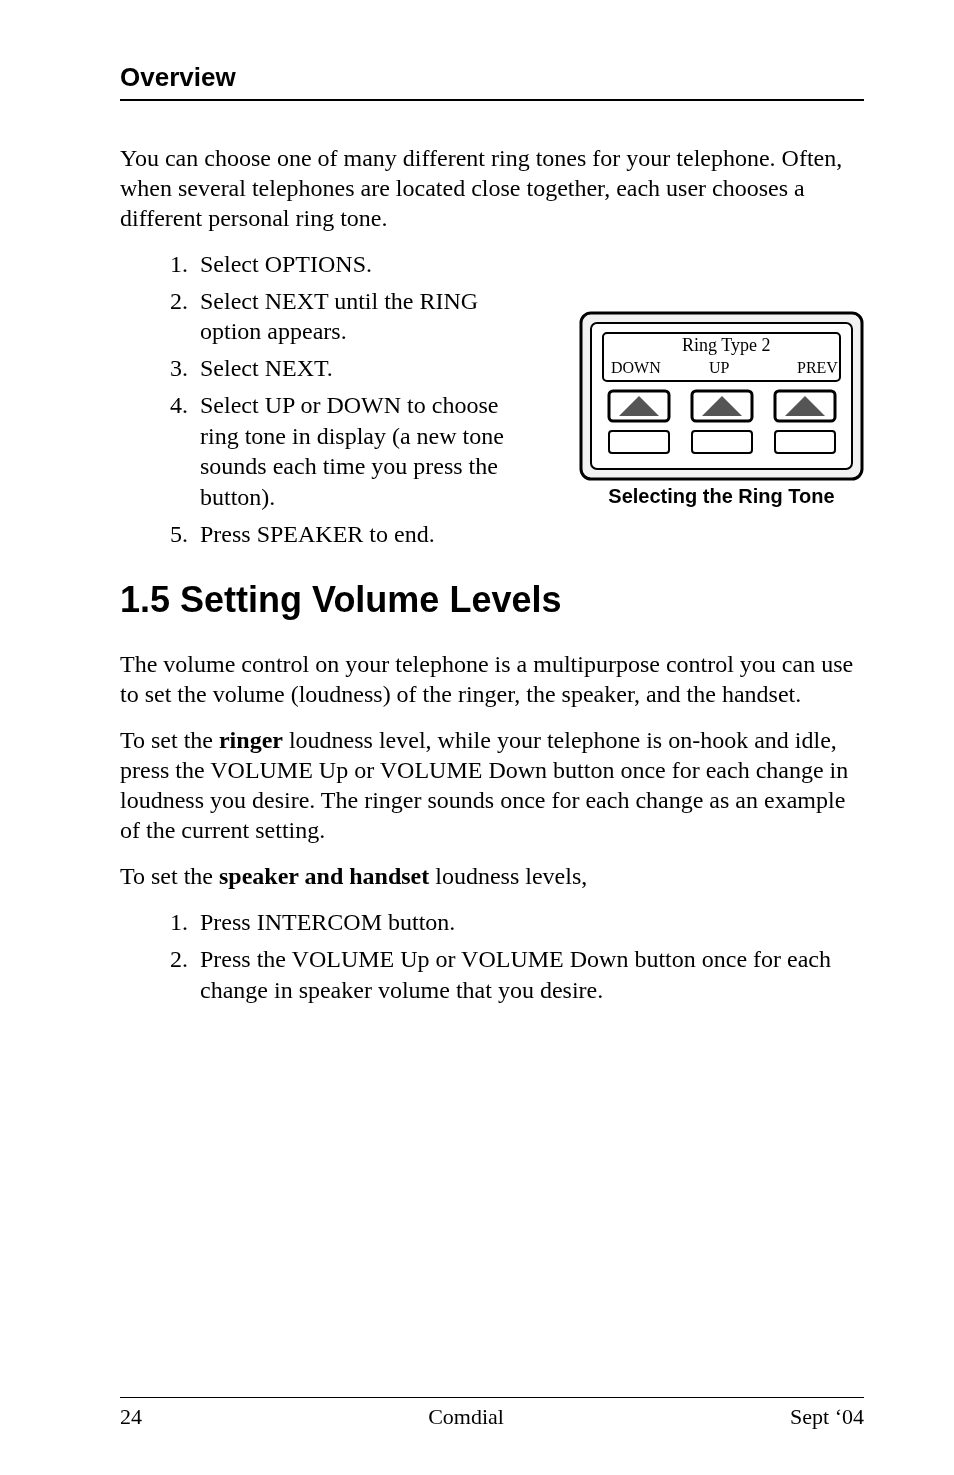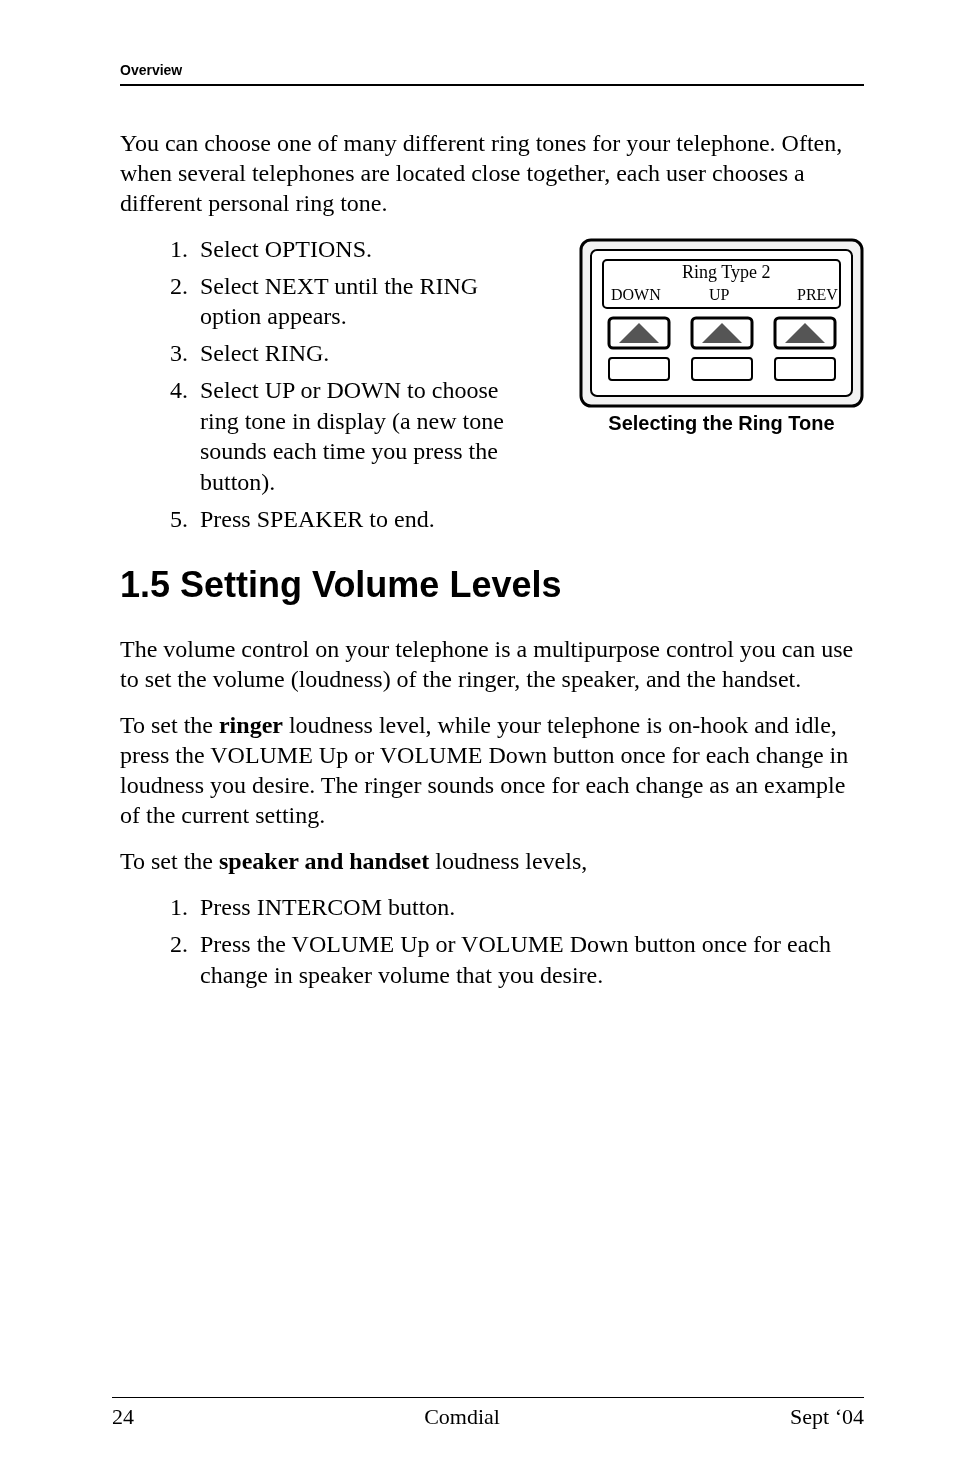--- a/index.html
+++ b/index.html
@@ -12,21 +12,21 @@
   .page {
     width: 954px;
     height: 1475px;
     box-sizing: border-box;
     padding: 62px 90px 45px 120px;
     position: relative;
   }
   .running-head {
     font-family: Arial, Helvetica, sans-serif;
     font-weight: bold;
-    font-size: 14px;
+    font-size: 26px;
     border-bottom: 2px solid #000;
     padding-bottom: 6px;
     margin-bottom: 42px;
   }
   h1.section {
     font-family: Arial, Helvetica, sans-serif;
     font-weight: bold;
     font-size: 36px;
     margin: 0 0 28px 0;
   }
@@ -46,39 +46,39 @@
     line-height: 1.28;
     margin: 0 0 16px 0;
     padding-left: 74px;
   }
   ol.numlist li {
     padding-left: 6px;
     margin-bottom: 6px;
   }
   .midrow {
     display: flex;
-    align-items: flex-start;
+    align-items: center;
     gap: 32px;
   }
   .midrow .leftcol { flex: 1; }
   .figwrap {
     width: 285px;
     margin-top: 4px;
     text-align: center;
     padding-left: 16px;
   }
   .figcaption {
     font-family: Liberation Sans, sans-serif;
     font-weight: bold;
     font-size: 20px;
     margin-top: 4px;
   }
   .footer {
     position: absolute;
-    left: 112px;
+    left: 120px;
     right: 90px;
     bottom: 45px;
     border-top: 1.5px solid #000;
     padding-top: 6px;
     font-size: 22px;
     display: flex;
     justify-content: space-between;
   }
   .lcd-svg { display: block; }
 </style>
@@ -90,21 +90,21 @@
   <div class="running-head">Overview</div>
 
 
   <p class="body">You can choose one of many different ring tones for your telephone. Often, when several telephones are located close together, each user chooses a different personal ring tone.</p>
 
   <div class="midrow">
     <div class="leftcol">
       <ol class="numlist">
         <li>Select OPTIONS.</li>
         <li>Select NEXT until the  RING option appears.</li>
-        <li>Select RING.</li>
+        <li>Select NEXT.</li>
         <li>Select UP or  DOWN to choose ring tone in display (a new tone sounds each time you press the button).</li>
         <li>Press SPEAKER to end.</li>
       </ol>
     </div>
 
     <div class="figwrap">
       <svg class="lcd-svg" viewBox="0 0 285 170" width="285" height="170">
 
         <rect x="2" y="2" width="281" height="166" rx="10" ry="10" fill="#f2f2f2" stroke="#000" stroke-width="3"></rect>
 

